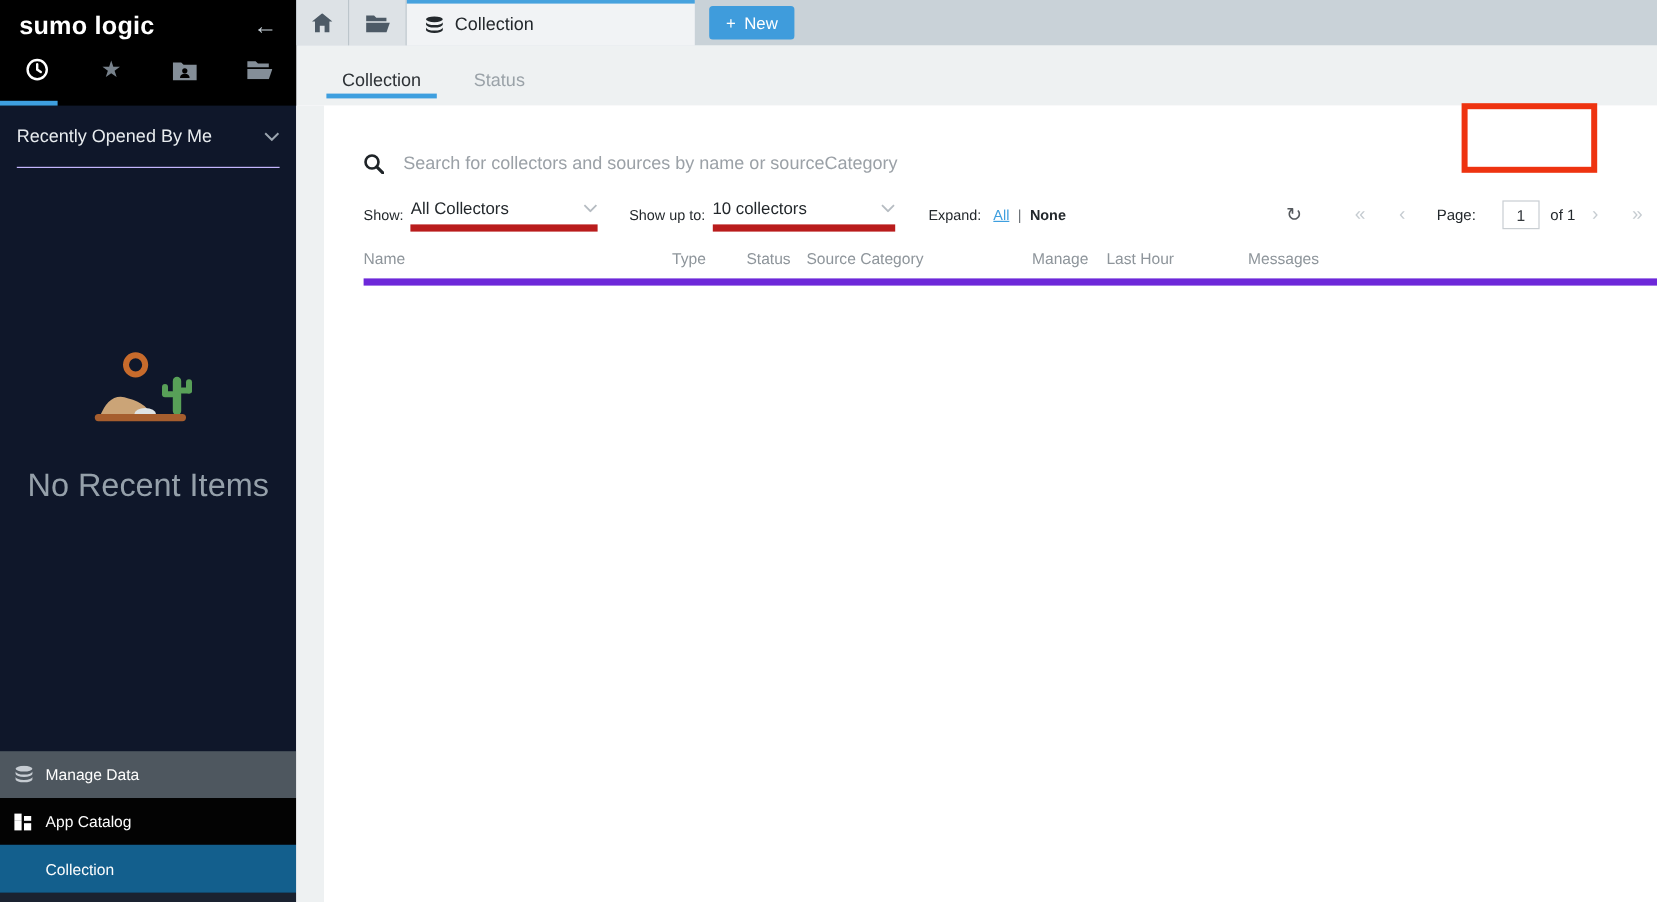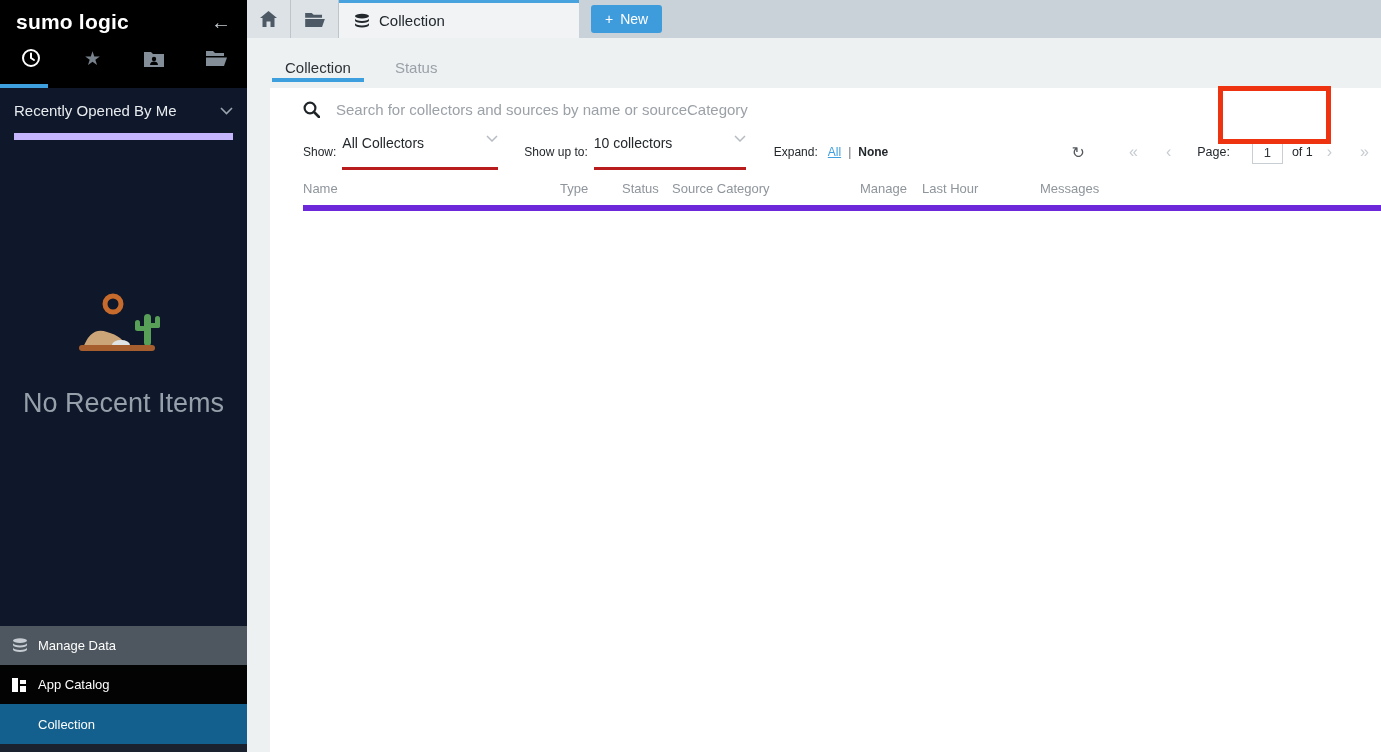--- a/index.html
+++ b/index.html
@@ -10,21 +10,21 @@
   .sidebar { width:247px; height:752px; display:flex; flex-direction:column; background:#0f172a; flex-shrink:0; }
   .sb-head { background:#000; height:88px; flex-shrink:0; position:relative; }
   .sb-logo-row { display:flex; align-items:center; justify-content:space-between; padding:10px 16px 0 16px; }
   .sb-logo { color:#fff; font-size:21px; font-weight:700; letter-spacing:.2px; }
   .sb-collapse { color:#c4cdd4; font-size:20px; cursor:pointer; line-height:1; }
   .sb-iconrow { display:flex; height:44px; margin-top:2px; }
   .sb-icn { flex:1; display:flex; align-items:center; justify-content:center; color:#78828c; font-size:19px; cursor:pointer; }
   .sb-icn svg { display:block; }
   .sb-indicator { position:absolute; bottom:0; left:0; width:48px; height:4px; background:#3e9fdf; }
 
-  .sb-select { display:flex; align-items:center; justify-content:space-between; height:52px; margin:0 14px; border-bottom:7px solid #c4b5fd; cursor:pointer; }
+  .sb-select { display:flex; align-items:center; justify-content:space-between; height:52px; margin:0 14px; border-bottom:1px solid #c4b5fd; cursor:pointer; }
   .sb-select-label { color:#e8ecef; font-size:15px; }
 
   .sb-body { flex:1; display:flex; flex-direction:column; align-items:center; }
   .sb-empty { margin-top:152px; text-align:center; }
   .sb-empty-title { color:#95a0aa; font-size:27px; font-weight:400; margin-top:26px; }
   .sb-empty-cap { color:#7e8a95; font-size:15px; line-height:1.45; margin-top:14px; }
 
   .sb-footer { flex-shrink:0; }
   .sb-item { display:flex; align-items:center; height:39px; color:#fdfdfd; font-size:13px; cursor:pointer; }
   .sb-item .ic { width:26px; margin-left:12px; display:flex; align-items:center; }
@@ -45,31 +45,31 @@
   .tb-new { align-self:center; margin-left:12px; background:#3f9cdc; color:#fff; font-size:14px; border:none; border-radius:3px; padding:6px 14px; cursor:pointer; display:flex; gap:7px; align-items:center; }
 
   .subtabs { height:50px; background:#eef1f2; display:flex; align-items:flex-end; padding-left:25px; gap:18px; flex-shrink:0; }
   .subtab { font-size:15px; padding:0 13px 12px 13px; color:#9aa2a8; cursor:pointer; position:relative; }
   .subtab.active { color:#2c3135; }
   .subtab.active::after { content:""; position:absolute; left:0; right:0; bottom:6px; height:4px; background:#3e9fdf; }
 
   .content { flex:1; background:#fff; position:relative; padding-left:56px; padding-right:0; }
   .gutter { position:absolute; left:0; top:0; bottom:0; width:23px; background:#eef1f2; }
 
-  .searchrow { display:flex; align-items:center; margin-top:8px; height:26px; }
+  .searchrow { display:flex; align-items:center; margin-top:35px; height:26px; }
   .search-ic { flex-shrink:0; margin-right:16px; display:flex; }
   .search-input { flex:1; border:none; outline:none; font-size:15px; color:#33383c; font-family:"Liberation Sans",sans-serif; background:transparent; min-width:0; }
   .search-input::placeholder { color:#9ba1a7; }
   .top-links { display:flex; gap:11px; flex-shrink:0; white-space:nowrap; padding-top:2px; }
   .top-links a { font-size:12px; color:#2c3135; text-decoration:underline; cursor:pointer; }
   .top-links a.accent { color:#3e9fdf; }
 
   .filterrow { display:flex; align-items:center; margin-top:16px; height:28px; font-size:12px; color:#23282c; }
   .f-label { margin-right:6px; }
-  .dropdown { display:flex; justify-content:space-between; border-bottom:3px solid #b91c1c; font-size:14px; color:#23282c; padding-bottom:16px; cursor:pointer; }
+  .dropdown { display:flex; align-items:center; justify-content:space-between; border-bottom:6px solid #b91c1c; font-size:14px; color:#23282c; padding-bottom:6px; cursor:pointer; }
   .dd-show { width:156px; margin-right:26px; }
   .dd-upto { width:152px; margin-right:28px; }
   .f-sep { color:#6b7176; margin:0 7px; }
   a.link-blue { color:#3e9fdf; text-decoration:underline; cursor:pointer; }
   .f-none { font-weight:700; }
 
   .pag { margin-left:auto; display:flex; align-items:center; padding-right:12px; }
   .refresh { font-size:16px; color:#55595d; cursor:pointer; margin-right:44px; }
   .pg-nav { font-size:16px; color:#c6ccd1; cursor:default; }
   .pg-first{ margin-right:28px; } .pg-prev{ margin-right:26px; }

